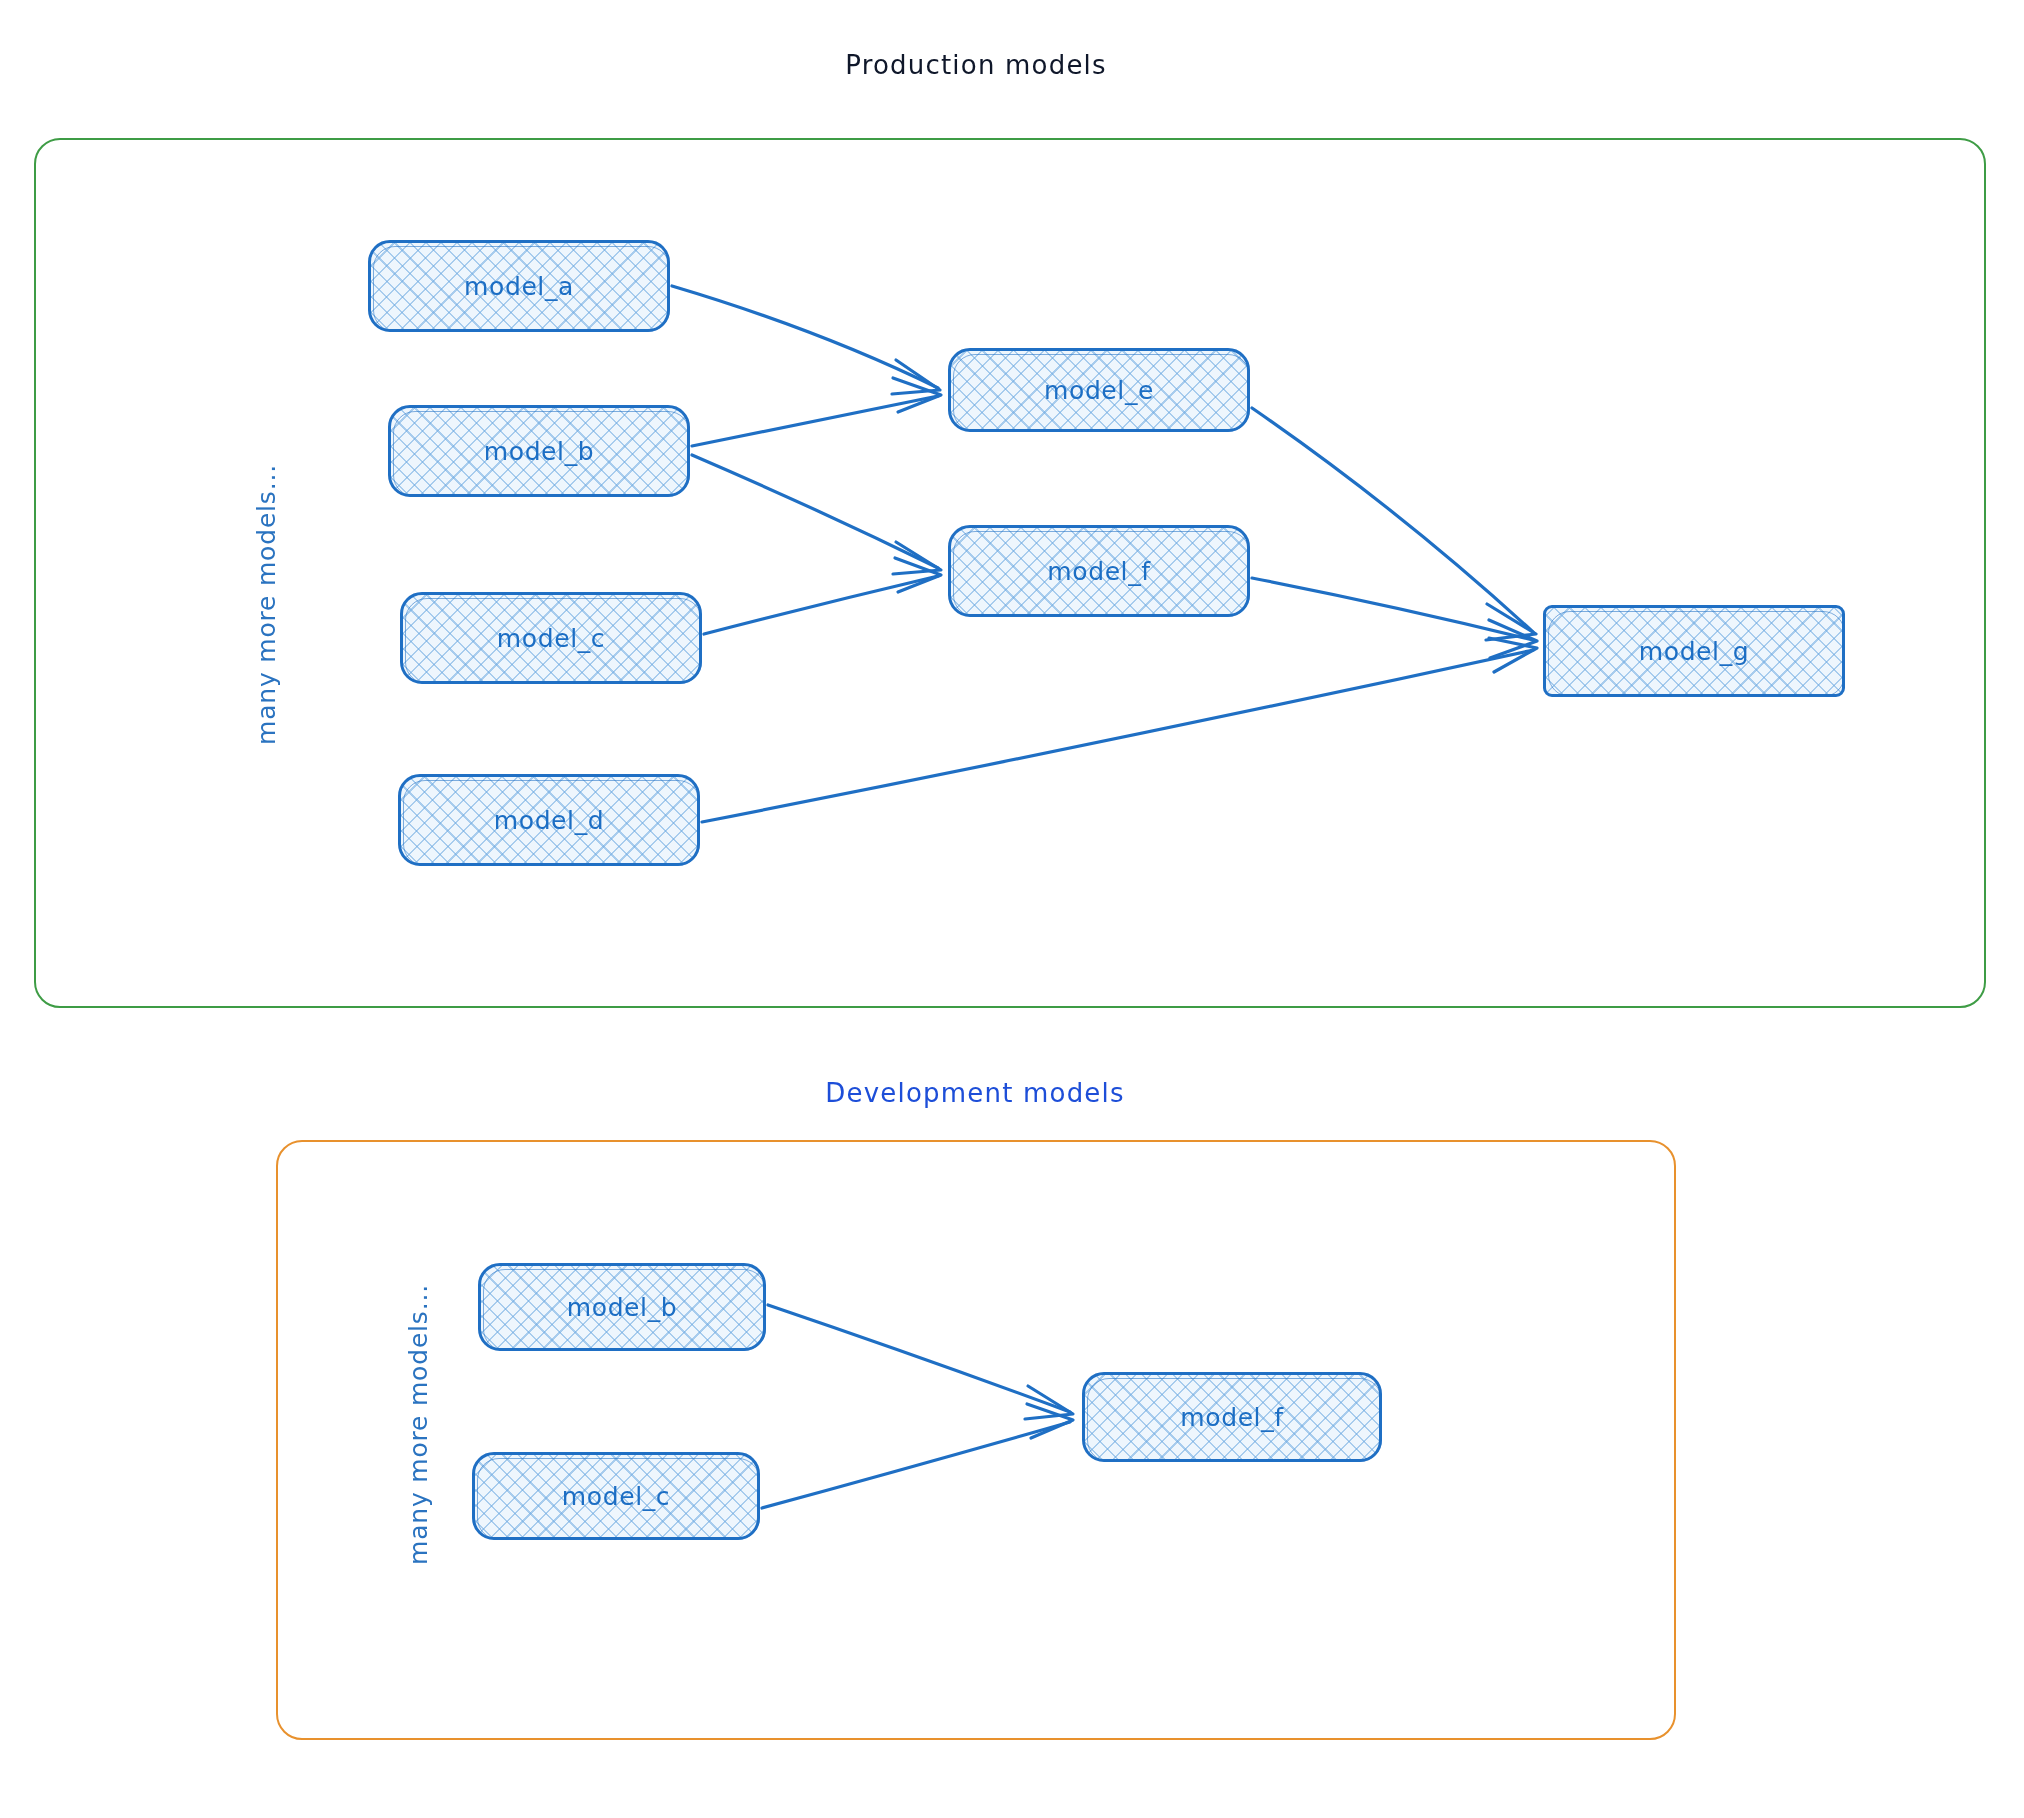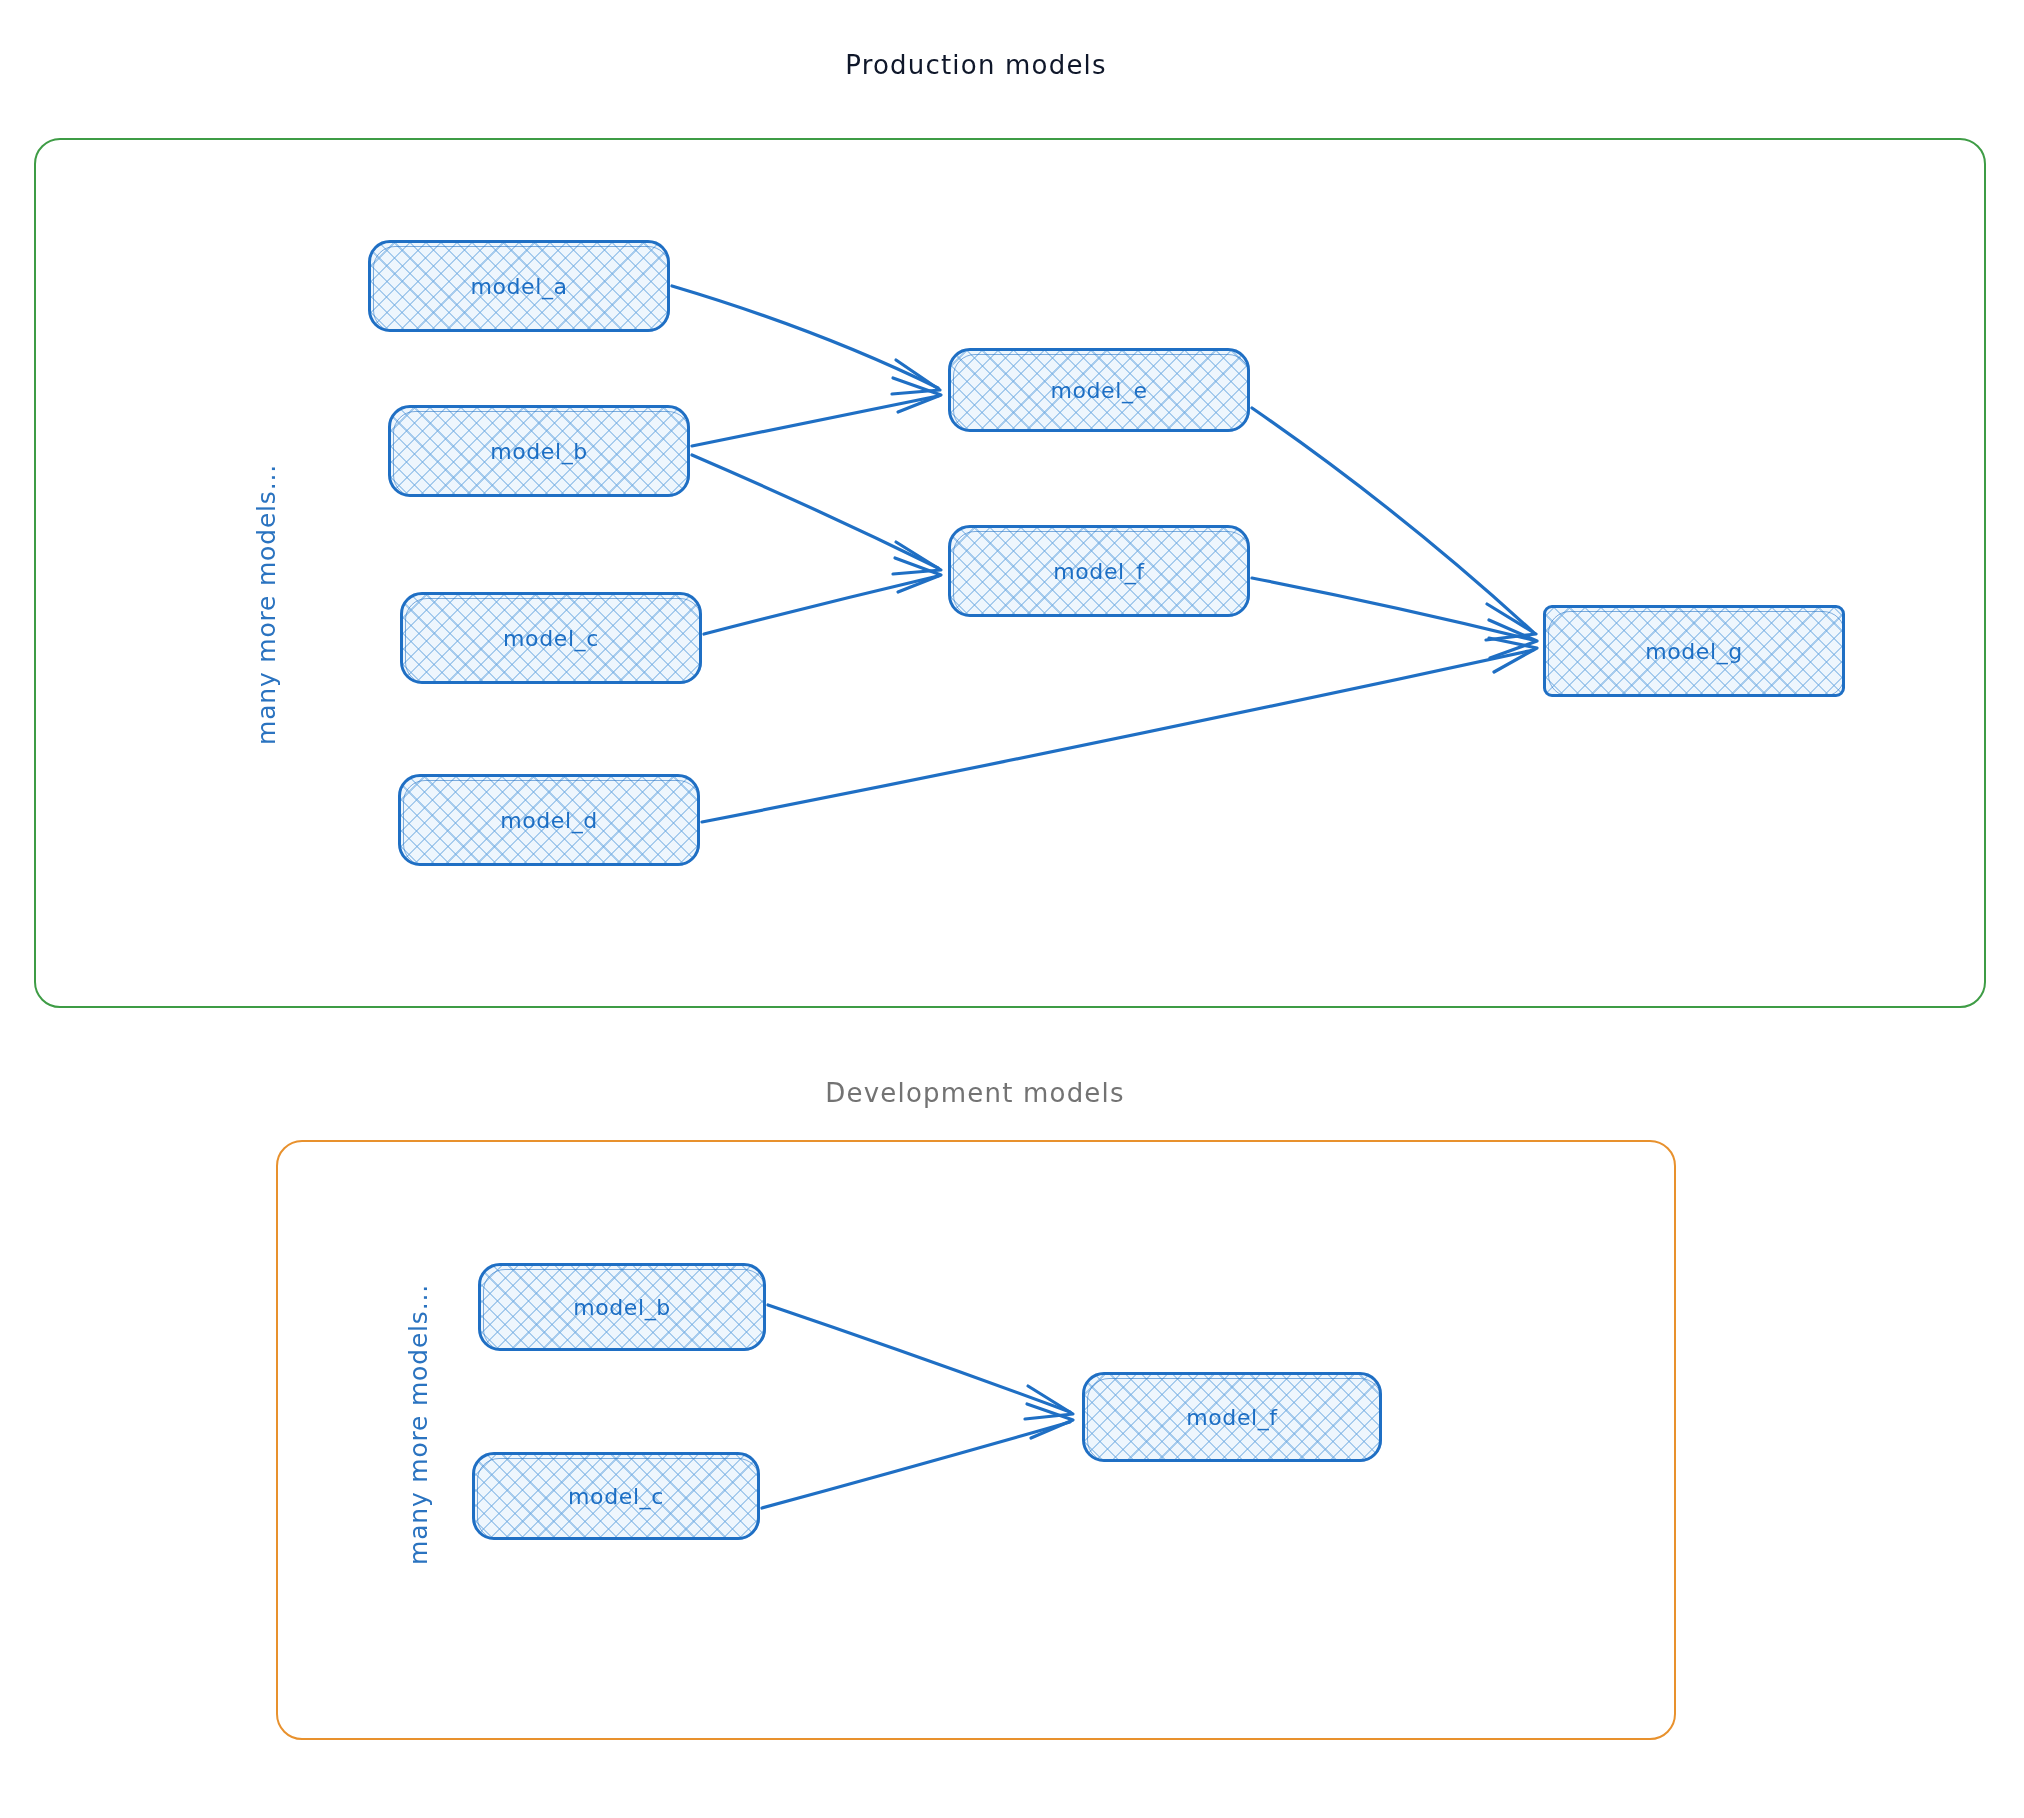--- a/index.html
+++ b/index.html
@@ -46,21 +46,21 @@
     left:2px;top:3px;right:-3px;bottom:-3px;
     border:1.6px solid rgba(31,111,196,.55);
     border-radius:22px;
     pointer-events:none;
   }
   .node-label{
     position:relative;
     z-index:2;
     color:#1c6ec4;
     font-family:"DejaVu Sans", sans-serif;
-    font-size:22px;
+    font-size:25px;
     letter-spacing:.6px;
     white-space:nowrap;
   }
 
   
   .side-label{
     position:absolute;
     color:#2a73c0;
     font-family:"DejaVu Sans", sans-serif;
     font-size:25px;
@@ -109,21 +109,21 @@
   </div>
 
   <div class="node" style="left:948px; top:525px; width:302px; height:92px;">
     <span class="node-label">model_f</span>
   </div>
 
   <div class="node" style="left:1543px; top:605px; width:302px; height:92px;border-radius:9px;">
     <span class="node-label">model_g</span>
   </div>
 
-  <div class="group-title" style="left:975px; top:1078px; color:#737373;">Development models</div>
+  <div class="group-title" style="left:975px; top:1078px; color:#1d4ed8;">Development models</div>
 
   <div class="group-box" style="left:276px; top:1140px; width:1400px; height:600px; border-color:#e8912d;"></div>
 
   <div class="side-label" style="left:404px; top:1565px;">many more models...</div>
 
   <div class="node" style="left:478px; top:1263px; width:288px; height:88px;">
     <span class="node-label">model_b</span>
   </div>
 
   <div class="node" style="left:472px; top:1452px; width:288px; height:88px;">

